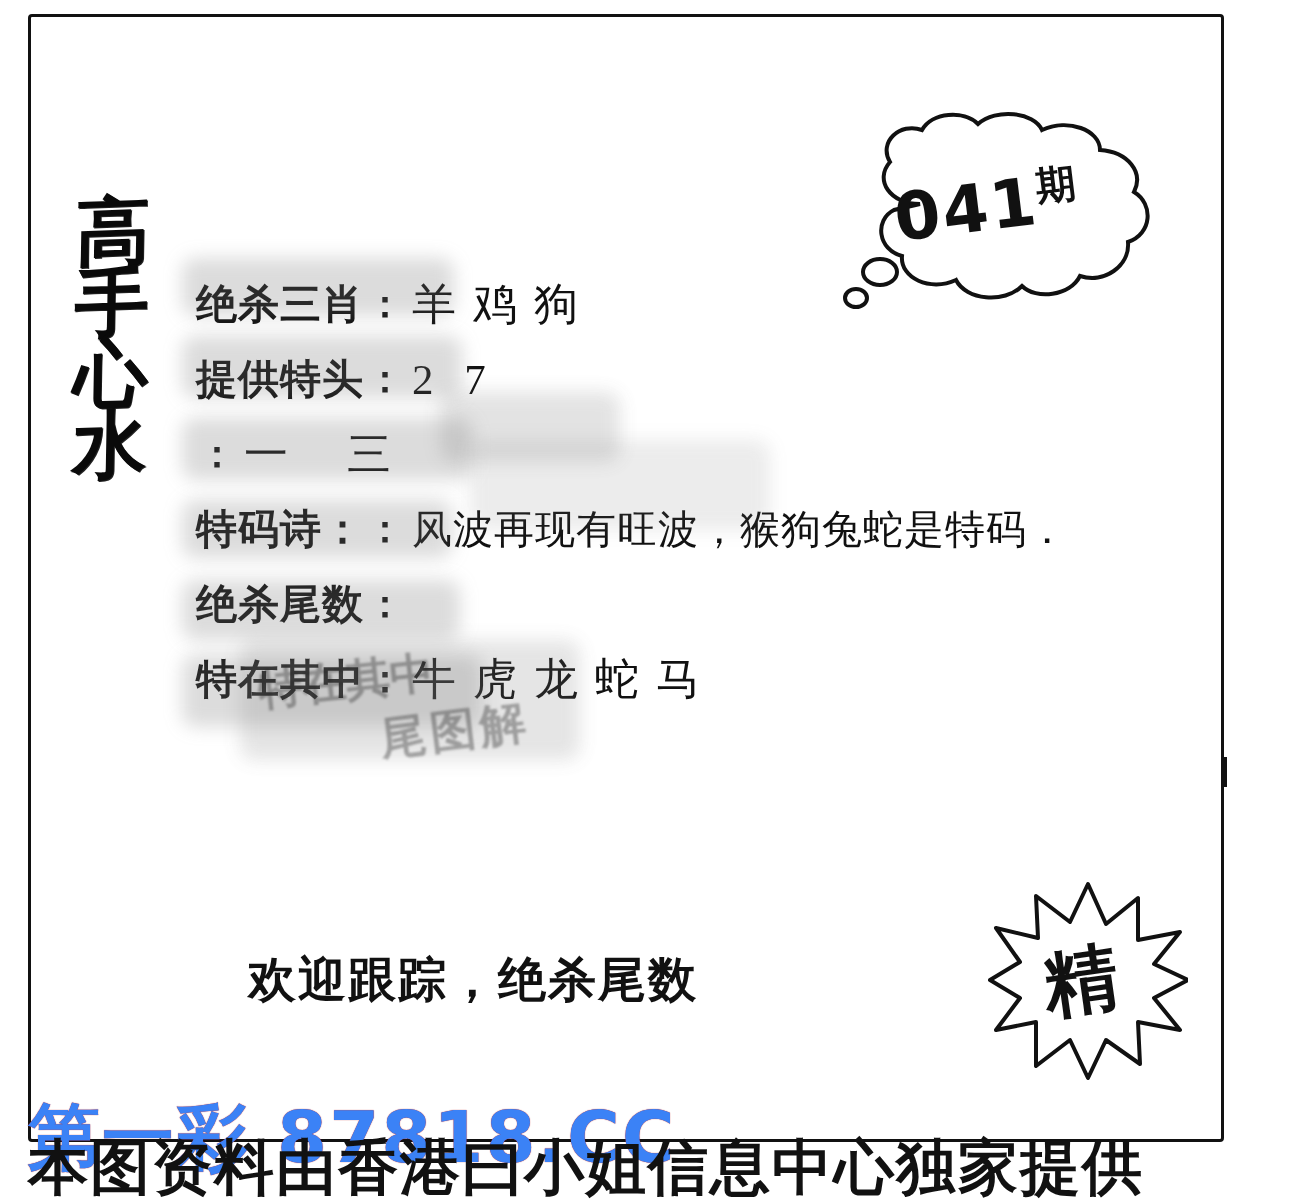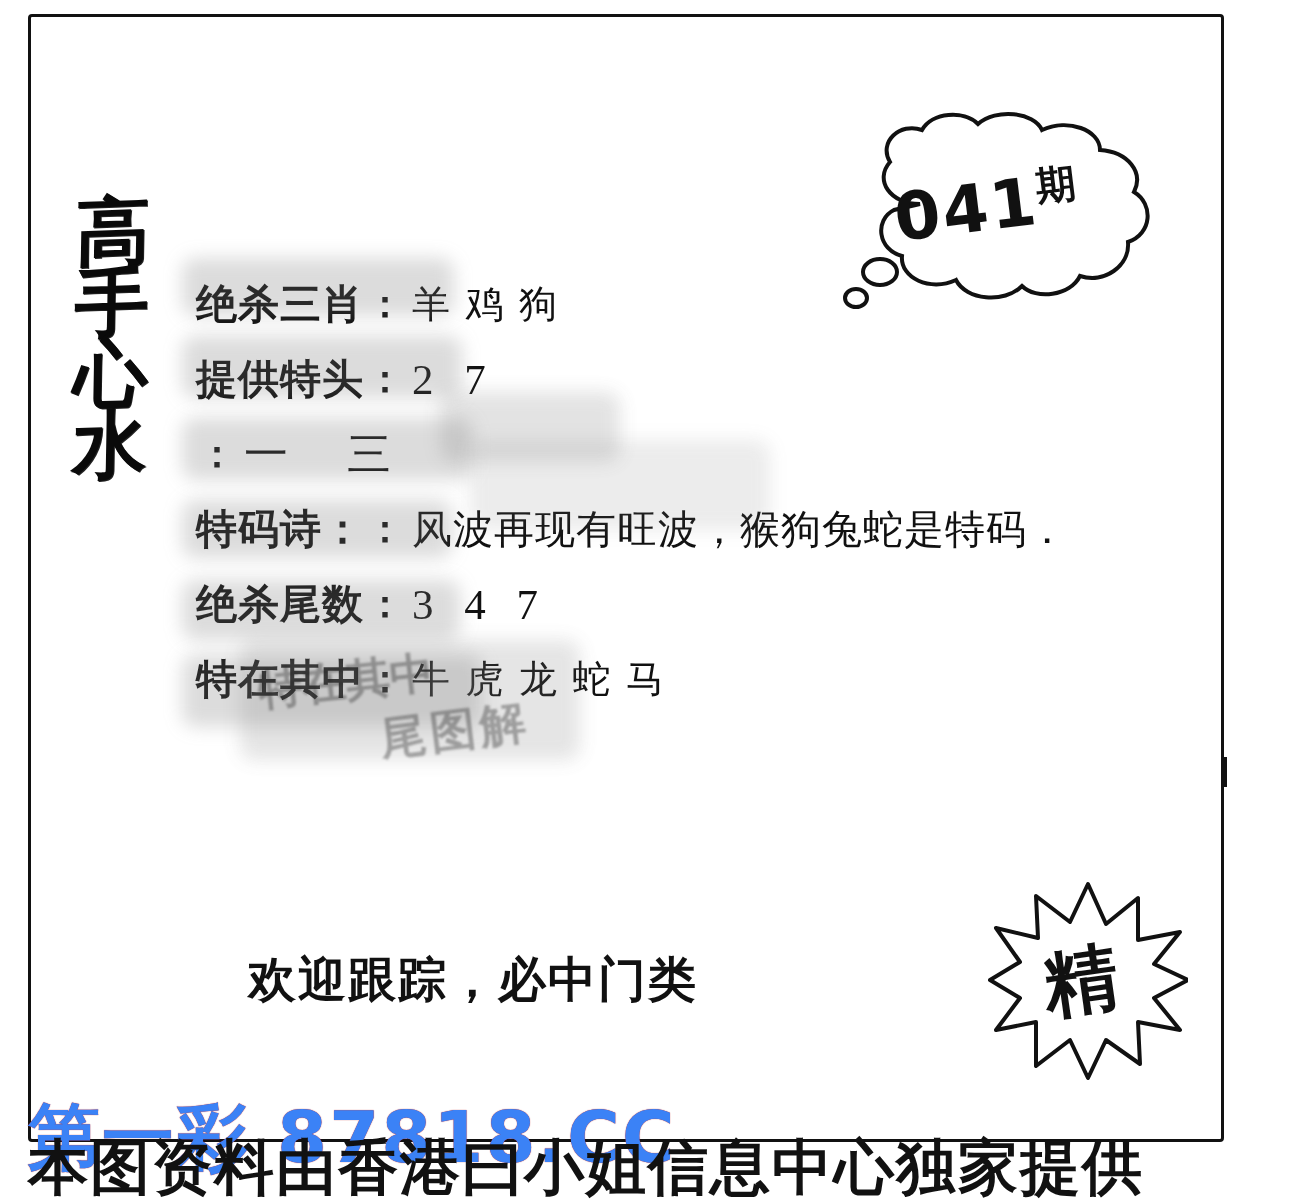--- a/index.html
+++ b/index.html
@@ -82,21 +82,21 @@
   }
   .colon {
     font-family: "DejaVu Sans", "Liberation Sans", sans-serif;
     font-weight: bold;
     font-size: 38px;
     color: #111;
     padding: 0 2px;
   }
   .value {
     font-family: "Liberation Serif", "DejaVu Serif", serif;
-    font-size: 38px;
+    font-size: 44px;
     font-weight: 500;
     color: #111;
     letter-spacing: 3px;
     margin-left: 6px;
   }
   .value.nums {
     font-family: "Liberation Serif", "DejaVu Serif", serif;
     letter-spacing: 10px;
     font-size: 43px;
   }
@@ -259,21 +259,20 @@
 
     <div class="row">
       <span class="label">特码诗：</span>
       <span class="colon">：</span>
       <span class="value poem">风波再现有旺波，猴狗兔蛇是特码．</span>
     </div>
 
     <div class="row">
       <span class="label">绝杀尾数</span>
       <span class="colon">：</span>
-      <span class="value nums">3 4 7</span>
     </div>
 
     <div class="row">
       <span class="label">特在其中</span>
       <span class="colon">：</span>
       <span class="value">牛 虎 龙 蛇 马</span>
     </div>
   </div>
 
   <div class="smudge s1"></div>
@@ -303,18 +302,18 @@
     </div>
   </div>
 
   <div class="star">
     <svg width="200" height="200" viewBox="0 0 200 200">
       <polygon points="100,4 118,44 150,18 150,60 192,52 166,84 200,100 166,118 192,150 150,142 152,184 118,160 100,198 82,160 48,186 48,142 8,150 32,118 2,100 32,82 8,48 50,58 48,16 82,42" fill="#ffffff" stroke="#111111" stroke-width="4" stroke-linejoin="round"></polygon>
     </svg>
     <div class="star-text">精</div>
   </div>
 
-  <div class="slogan">欢迎跟踪，必中门类</div>
+  <div class="slogan">欢迎跟踪，绝杀尾数</div>
 
   <div class="footer-red">第一彩 87818.CC</div>
   <div class="footer-black">本图资料由香港曰小姐信息中心独家提供</div>
 
 </div>
 
 </body></html>

